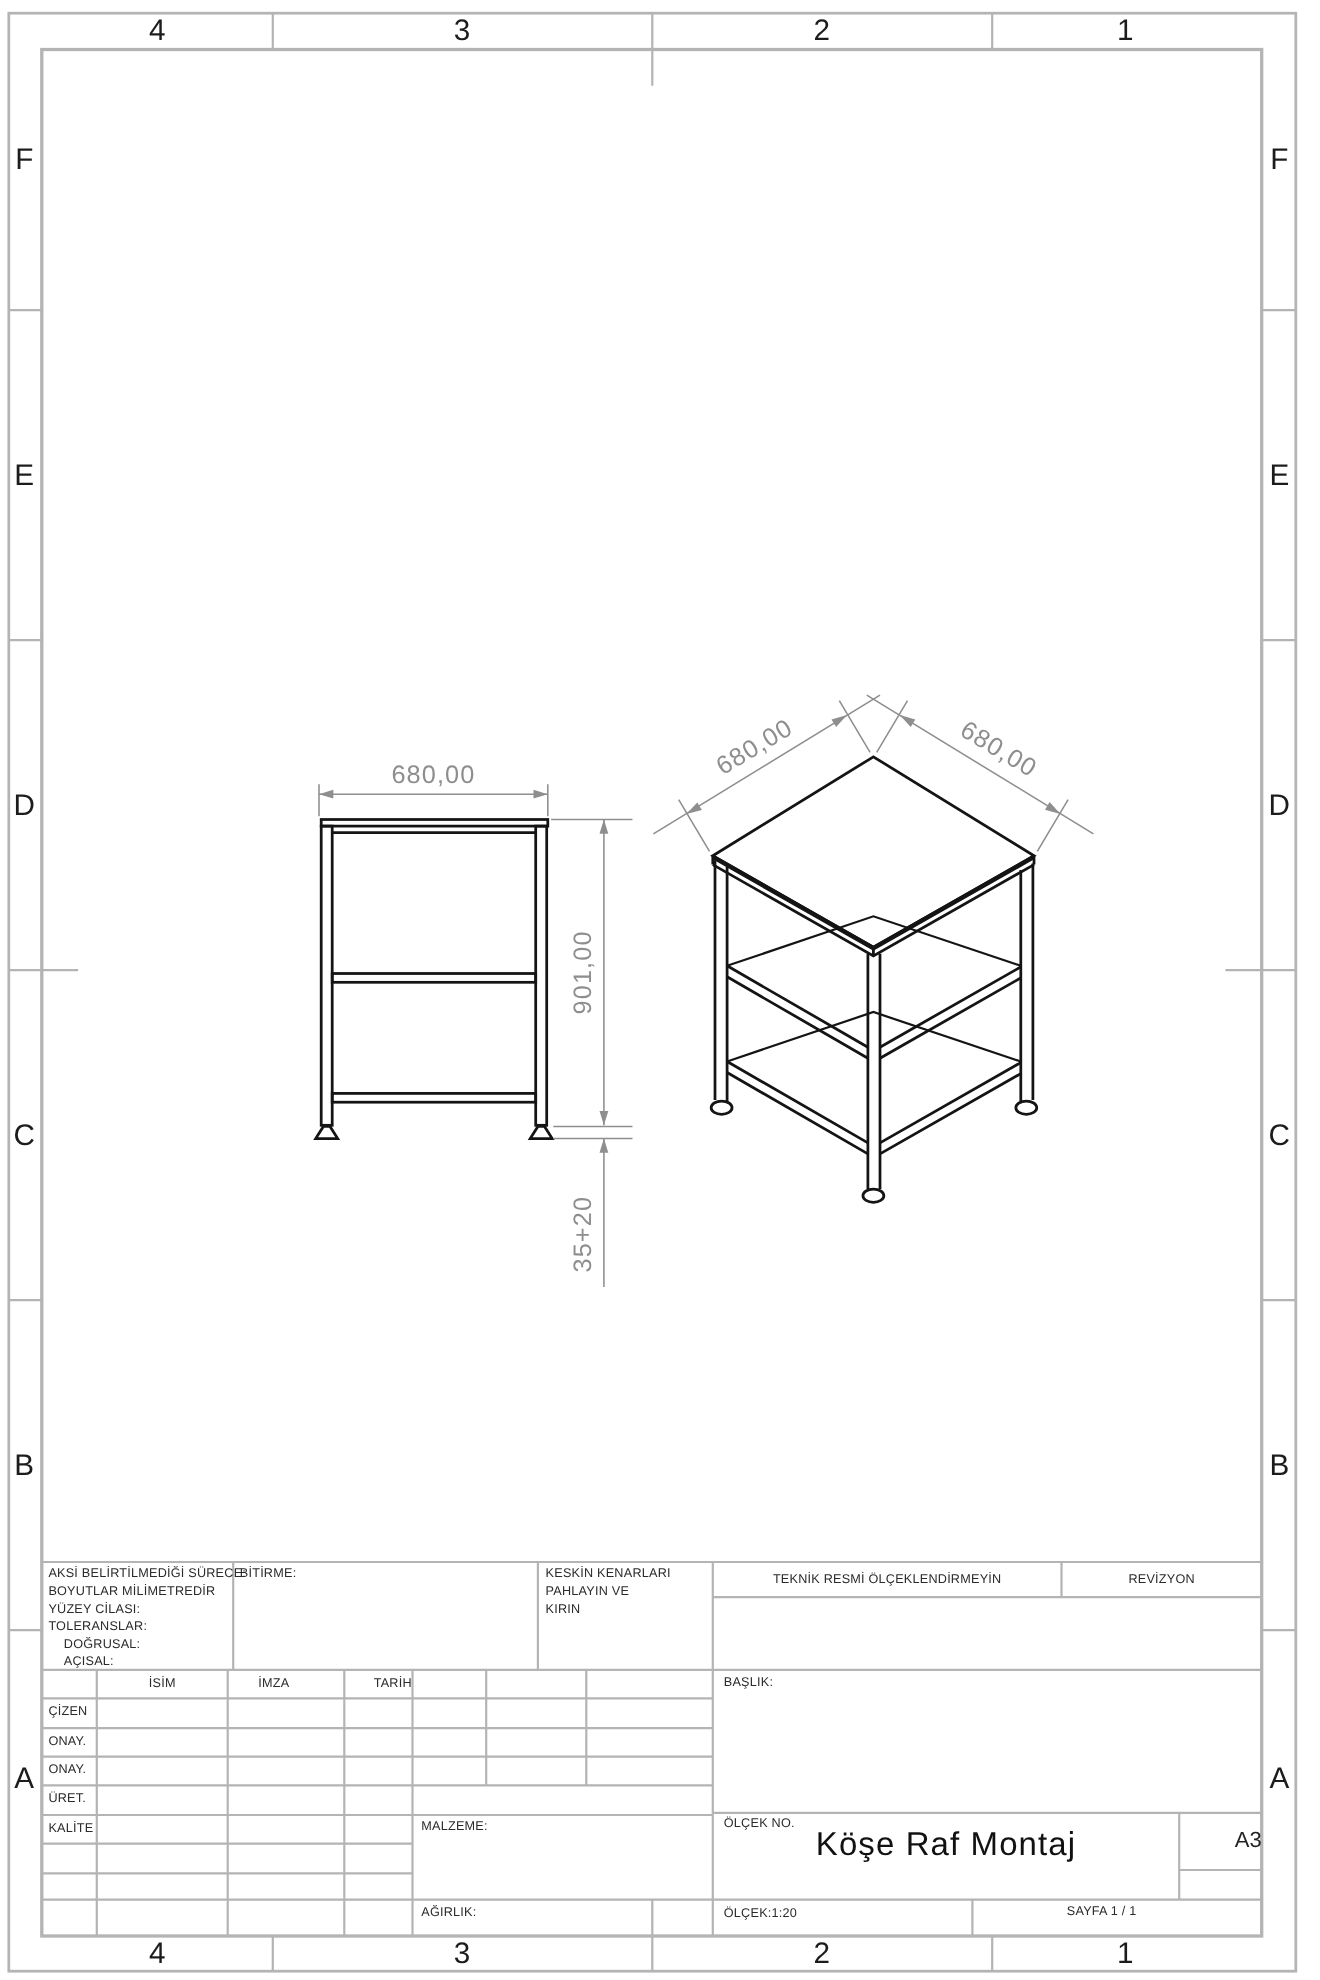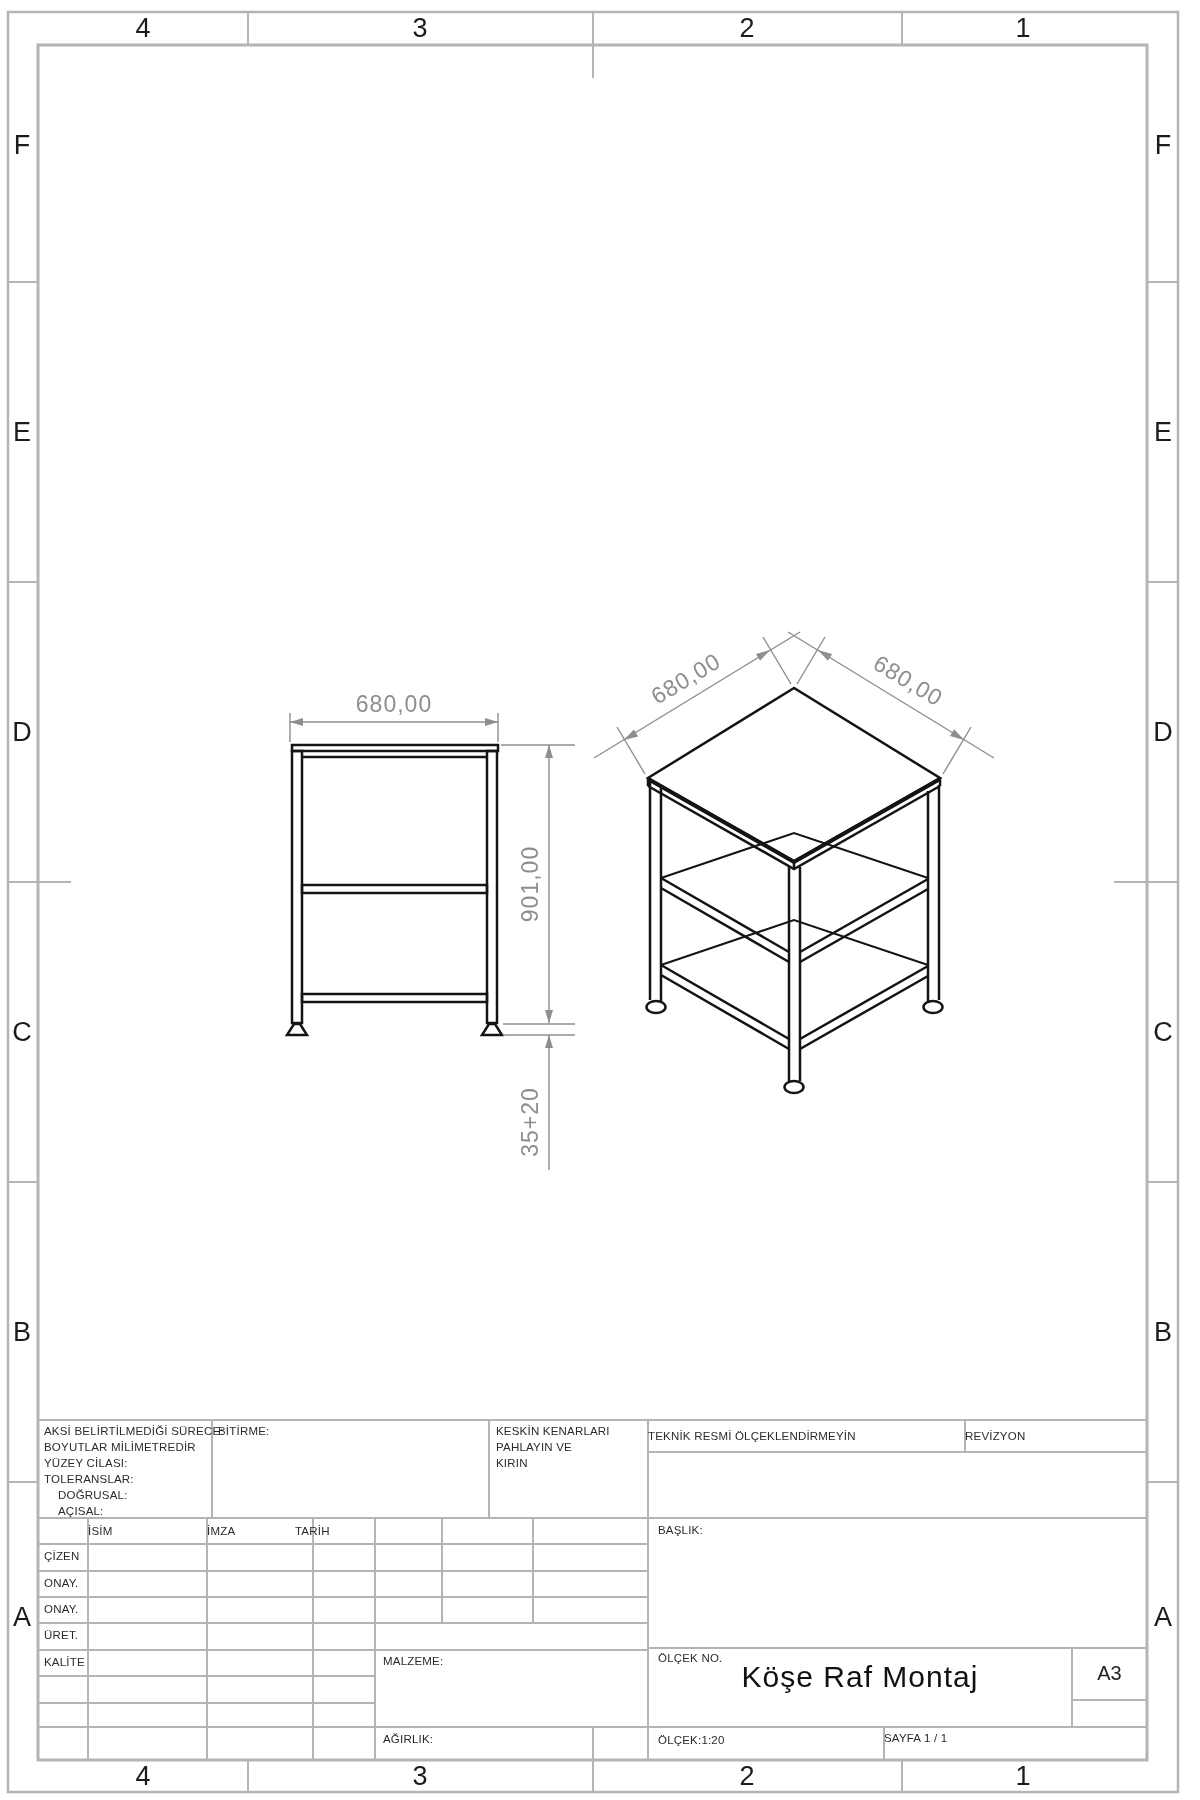--- a/index.html
+++ b/index.html
@@ -8,34 +8,34 @@
     font-family:"Liberation Sans", sans-serif;overflow:hidden;
   }
   svg{position:absolute;left:0;top:0;}
   .zone{
     position:absolute;transform:translate(-50%,-50%);
     font-size:27px;color:#1c1c1c;letter-spacing:0;
   }
   .tbl{ 
     position:absolute;font-size:11.5px;color:#2b2b2b;white-space:nowrap;letter-spacing:.2px;
   }
-  .tbl-c{text-align:left;}
+  .tbl-c{text-align:center;}
   .dimtxt{
     position:absolute;transform:translate(-50%,-50%);
     font-size:23px;color:#8e8e8e;white-space:nowrap;letter-spacing:1px;
   }
   .rot90{transform:translate(-50%,-50%) rotate(-90deg);}
   .rotL30{transform:translate(-50%,-50%) rotate(-31deg);}
   .rotR30{transform:translate(-50%,-50%) rotate(31deg);}
   .bigtitle{
     position:absolute;left:648px;top:1660px;width:424px;height:62px;
     text-align:center;font-size:30px;color:#111;letter-spacing:1px;white-space:nowrap;
   }
   .a3{
-    position:absolute;left:1072px;top:1662px;width:75px;text-align:center;
+    position:absolute;left:1072px;top:1662px;width:75px;text-align:right;
     font-size:20px;color:#222;
   }
 </style>
 </head>
 <body>
 
 <svg width="1200" height="1800" viewBox="0 0 1200 1800">
 
   <g stroke="#b4b4b4" fill="none">
     <rect x="8" y="12" width="1170" height="1780" stroke-width="2.5"></rect>
@@ -175,21 +175,21 @@
 
 <span class="tbl" style="left:496px;top:1425px">KESKİN KENARLARI</span>
 <span class="tbl" style="left:496px;top:1441px">PAHLAYIN VE</span>
 <span class="tbl" style="left:496px;top:1457px">KIRIN</span>
 
 <span class="tbl tbl-c" style="left:648px;top:1430px;width:317px">TEKNİK RESMİ ÖLÇEKLENDİRMEYİN</span>
 <span class="tbl tbl-c" style="left:965px;top:1430px;width:182px">REVİZYON</span>
 
 <span class="tbl tbl-c" style="left:88px;top:1525px;width:119px">İSİM</span>
 <span class="tbl tbl-c" style="left:207px;top:1525px;width:84px">İMZA</span>
-<span class="tbl tbl-c" style="left:295px;top:1525px;width:62px">TARİH</span>
+<span class="tbl tbl-c" style="left:326px;top:1525px;width:62px">TARİH</span>
 
 <span class="tbl" style="left:44px;top:1550px">ÇİZEN</span>
 <span class="tbl" style="left:44px;top:1577px">ONAY.</span>
 <span class="tbl" style="left:44px;top:1603px">ONAY.</span>
 <span class="tbl" style="left:44px;top:1629px">ÜRET.</span>
 <span class="tbl" style="left:44px;top:1656px">KALİTE</span>
 
 <span class="tbl" style="left:383px;top:1655px">MALZEME:</span>
 <span class="tbl" style="left:383px;top:1733px">AĞIRLIK:</span>
 

